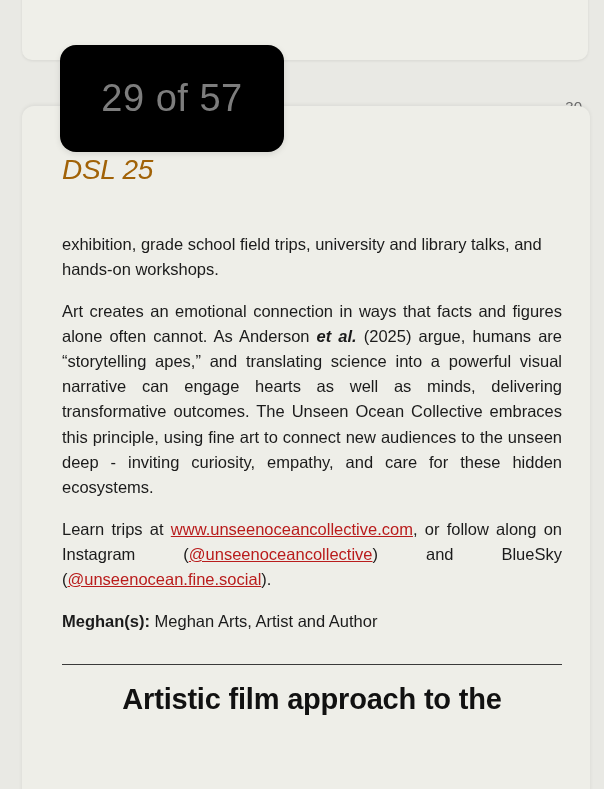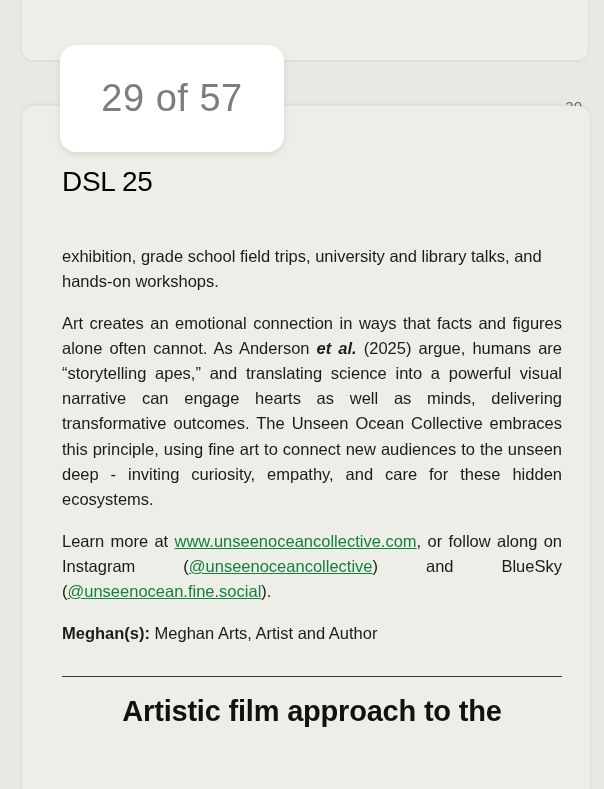--- a/index.html
+++ b/index.html
@@ -49,21 +49,21 @@
     margin-top: 34px;
   }
 
   
   .page-indicator {
     position: absolute;
     left: 60px;
     top: 45px;
     width: 224px;
     height: 107px;
-    background: #ffffff;
+    background: #000000;
     border-radius: 16px;
     box-shadow: 0 2px 6px rgba(0,0,0,0.10);
     display: flex;
     align-items: center;
     justify-content: center;
     z-index: 5;
   }
   .page-indicator-text {
     font-size: 38px;
     color: #7d7d7d;
@@ -76,40 +76,41 @@
     left: 40px;
     top: 48px;
     width: 500px;
     color: #1d1d1d;
   }
 
   .doc-title {
     font-size: 28px;
     font-weight: 400;
     letter-spacing: -0.3px;
-    margin: 12px 0 46px 0;
-    color: #000000;
+    margin: 0 0 46px 0;
+    color: #a16207;
+    font-style: italic;
   }
 
   p.body {
     font-size: 16.5px;
     line-height: 1.52;
     text-align: justify;
     margin: 0 0 17px 0;
     color: #1b1b1b;
   }
   p.body.first {
     text-align: left;
   }
 
   .italic { font-style: italic; font-weight: bold; }
   .bold { font-weight: bold; }
 
   a.link {
-    color: #15803d;
+    color: #b91c1c;
     text-decoration: underline;
   }
 
   .rule {
     border: none;
     border-top: 1.5px solid #3a3a3a;
     margin: 30px 0 18px 0;
     width: 100%;
   }
 
@@ -132,21 +133,21 @@
 
 <div class="page">
   <div class="content">
 
     <h1 class="doc-title">DSL 25</h1>
 
     <p class="body first">exhibition, grade school field trips, university and library talks, and hands-on workshops.</p>
 
     <p class="body"><span>Art creates an emotional connection in ways that facts and figures alone often cannot. As Anderson </span><span class="italic">et al.</span><span> (2025) argue, humans are “storytelling apes,” and translating science into a powerful visual narrative can engage hearts as well as minds, delivering transformative outcomes. The Unseen Ocean Collective embraces this principle, using fine art to connect new audiences to the unseen deep - inviting curiosity, empathy, and care for these hidden ecosystems.</span></p>
 
-    <p class="body"><span>Learn more at </span><a class="link" href="#">www.unseenoceancollective.com</a><span>, or follow along on Instagram (</span><a class="link" href="#">@unseenoceancollective</a><span>) and BlueSky (</span><a class="link" href="#">@unseenocean.fine.social</a><span>).</span></p>
+    <p class="body"><span>Learn trips at </span><a class="link" href="#">www.unseenoceancollective.com</a><span>, or follow along on Instagram (</span><a class="link" href="#">@unseenoceancollective</a><span>) and BlueSky (</span><a class="link" href="#">@unseenocean.fine.social</a><span>).</span></p>
 
 
     <p class="body first"><span class="bold">Meghan(s):</span><span> Meghan Arts, Artist and Author</span></p>
 
     <hr class="rule">
 
     <div class="next-heading">Artistic film approach to the</div>
   </div>
 </div>
 

